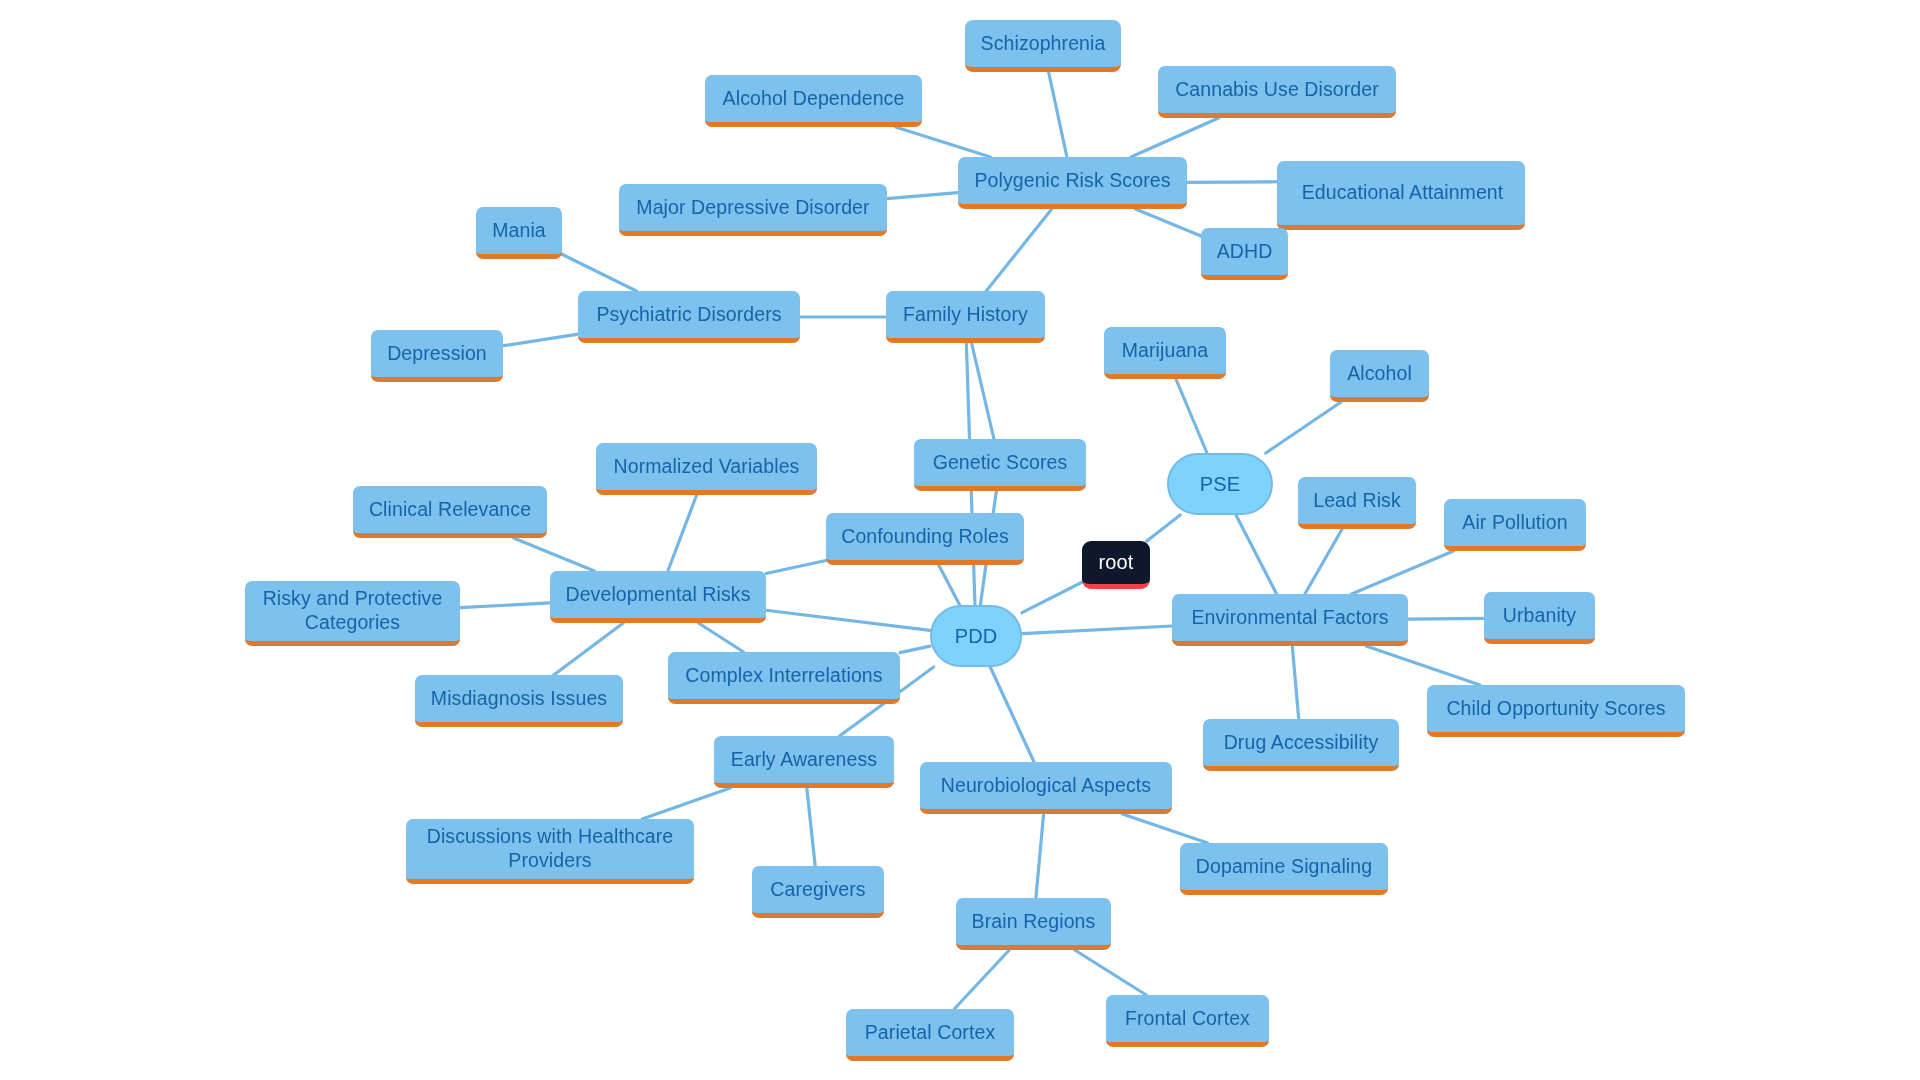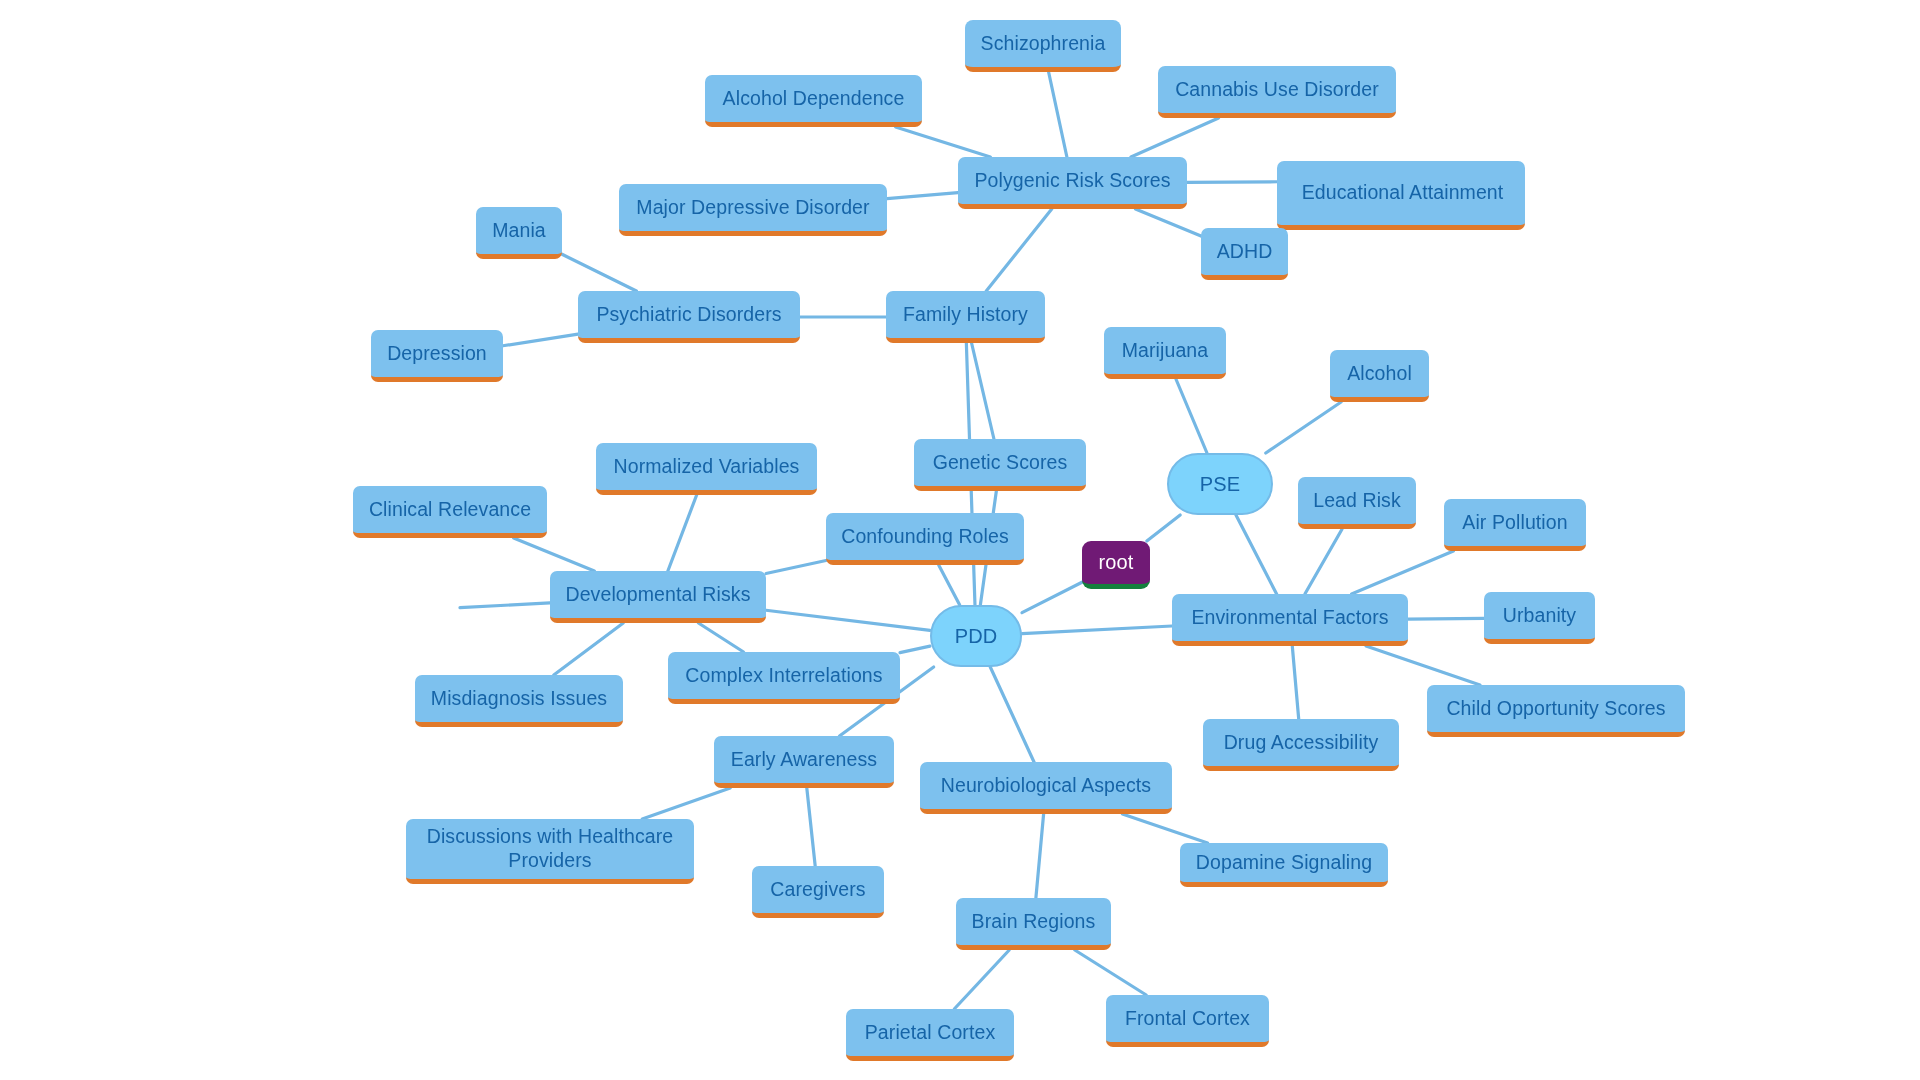--- a/index.html
+++ b/index.html
@@ -46,23 +46,23 @@
     font-size: 19.5px;
     line-height: 1.22;
     letter-spacing: 0.1px;
     padding: 4px 13px;
     border-bottom: 5px solid #e0792a;
     white-space: pre-line;
     cursor: pointer;
     user-select: none;
   }
   .node.root-node {
-    background: #701a75;
+    background: #0f172a;
     color: #ffffff;
-    border-bottom: 5px solid #15803d;
+    border-bottom: 5px solid #ef4444;
     border-radius: 9px;
     font-size: 20px;
   }
   .node.stadium {
     background: #7dd3fc;
     color: #1664a7;
     border: 2.5px solid #74bbe8;
     border-radius: 999px;
     font-size: 20px;
   }
@@ -135,25 +135,27 @@
       <div class="node" style="left: 1298px; top: 477px; width: 118px; height: 52px;">Lead Risk</div>
       <div class="node" style="left: 1444px; top: 499px; width: 142px; height: 52px;">Air Pollution</div>
       <div class="node" style="left: 1484px; top: 592px; width: 111px; height: 52px;">Urbanity</div>
       <div class="node" style="left: 1172px; top: 594px; width: 236px; height: 52px;">Environmental Factors</div>
       <div class="node" style="left: 1427px; top: 685px; width: 258px; height: 52px;">Child Opportunity Scores</div>
       <div class="node" style="left: 1203px; top: 719px; width: 196px; height: 52px;">Drug Accessibility</div>
       <div class="node" style="left: 596px; top: 443px; width: 221px; height: 52px;">Normalized Variables</div>
       <div class="node" style="left: 353px; top: 486px; width: 194px; height: 52px;">Clinical Relevance</div>
       <div class="node" style="left: 826px; top: 513px; width: 198px; height: 52px;">Confounding Roles</div>
       <div class="node" style="left: 550px; top: 571px; width: 216px; height: 52px;">Developmental Risks</div>
+      <div class="node" style="left: 245px; top: 581px; width: 215px; height: 65px;">Risky and Protective
+Categories</div>
       <div class="node" style="left: 668px; top: 652px; width: 232px; height: 52px;">Complex Interrelations</div>
       <div class="node" style="left: 415px; top: 675px; width: 208px; height: 52px;">Misdiagnosis Issues</div>
       <div class="node" style="left: 714px; top: 736px; width: 180px; height: 52px;">Early Awareness</div>
       <div class="node" style="left: 920px; top: 762px; width: 252px; height: 52px;">Neurobiological Aspects</div>
       <div class="node" style="left: 406px; top: 819px; width: 288px; height: 65px;">Discussions with Healthcare
 Providers</div>
       <div class="node" style="left: 752px; top: 866px; width: 132px; height: 52px;">Caregivers</div>
-      <div class="node" style="left: 1180px; top: 843px; width: 208px; height: 44px;">Dopamine Signaling</div>
+      <div class="node" style="left: 1180px; top: 843px; width: 208px; height: 52px;">Dopamine Signaling</div>
       <div class="node" style="left: 956px; top: 898px; width: 155px; height: 52px; text-align: right;">Brain Regions</div>
       <div class="node" style="left: 846px; top: 1009px; width: 168px; height: 52px;">Parietal Cortex</div>
       <div class="node" style="left: 1106px; top: 995px; width: 163px; height: 52px;">Frontal Cortex</div>
     </div>
 </div>
 
 </body></html>

